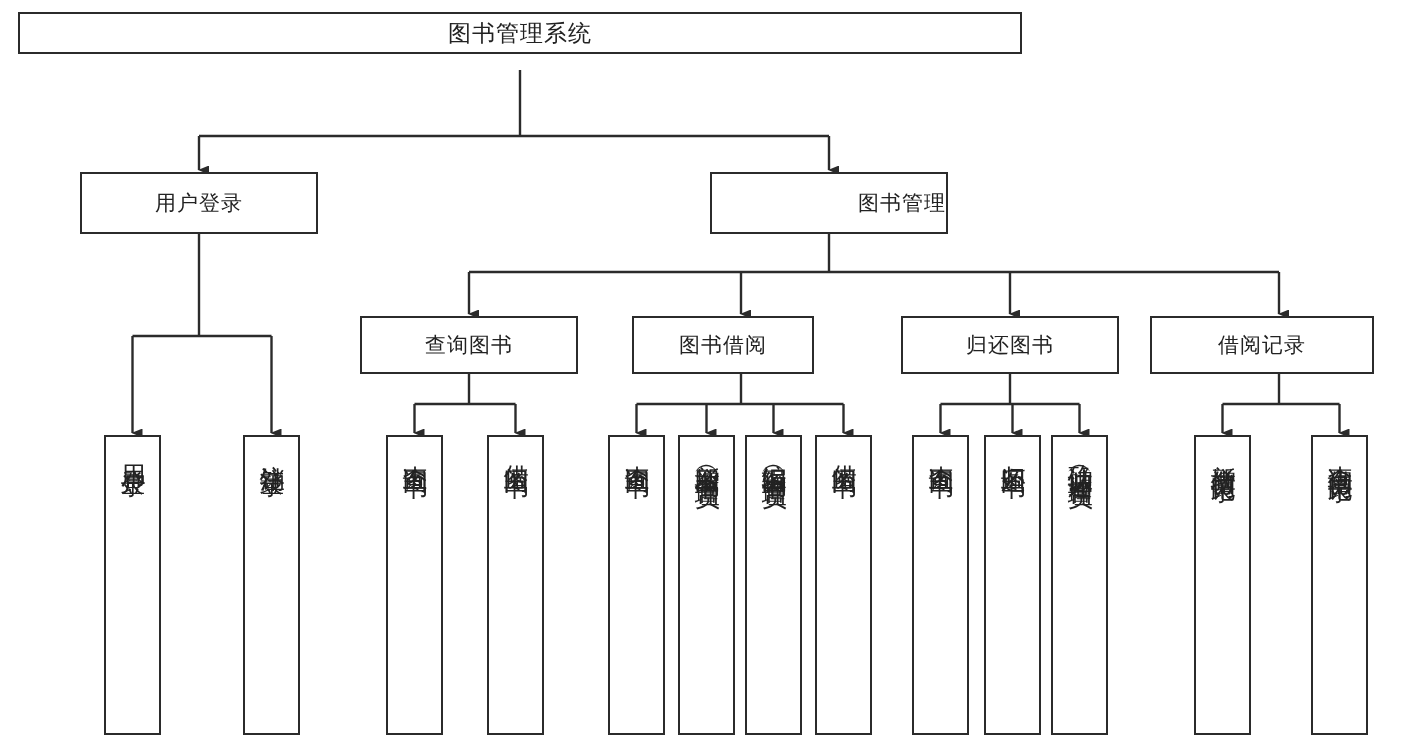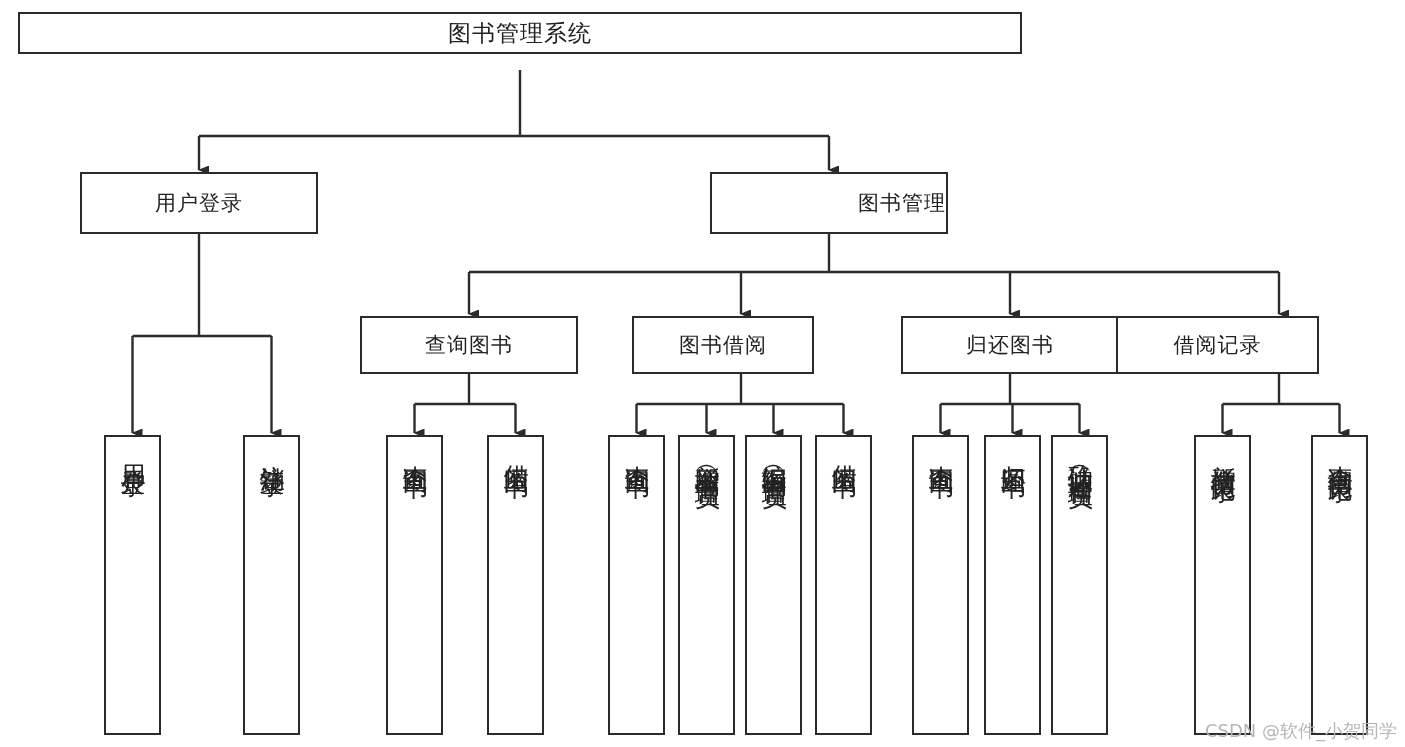--- a/index.html
+++ b/index.html
@@ -114,21 +114,21 @@
       </div>
       <div class="node level3" style="left: 360px; top: 316px; width: 218px; height: 58px;">
         <span class="lbl">查询图书</span>
       </div>
       <div class="node level3" style="left: 632px; top: 316px; width: 182px; height: 58px;">
         <span class="lbl">图书借阅</span>
       </div>
       <div class="node level3" style="left: 901px; top: 316px; width: 218px; height: 58px;">
         <span class="lbl">归还图书</span>
       </div>
-      <div class="node level3" style="left: 1116px; top: 316px; width: 203px; height: 58px;">
+      <div class="node level3" style="left: 1150px; top: 316px; width: 224px; height: 58px;">
         <span class="lbl">借阅记录</span>
       </div>
       <div class="node leaf" style="left: 104px; top: 435px; width: 57px; height: 300px;">
         <span class="lbl">用户登录</span>
       </div>
       <div class="node leaf" style="left: 243px; top: 435px; width: 57px; height: 300px;">
         <span class="lbl">注销登录</span>
       </div>
       <div class="node leaf" style="left: 386px; top: 435px; width: 57px; height: 300px;">
         <span class="lbl">查询图书</span>
@@ -158,14 +158,13 @@
         <span class="lbl">确认归还（管理员）</span>
       </div>
       <div class="node leaf" style="left: 1194px; top: 435px; width: 57px; height: 300px;">
         <span class="lbl">新增借阅记录</span>
       </div>
       <div class="node leaf" style="left: 1311px; top: 435px; width: 57px; height: 300px;">
         <span class="lbl">查询借阅记录</span>
       </div>
     </div>
 
-  <div id="watermark">CSDN @软件_小贺同学</div>
 </div>
 
 </body></html>

